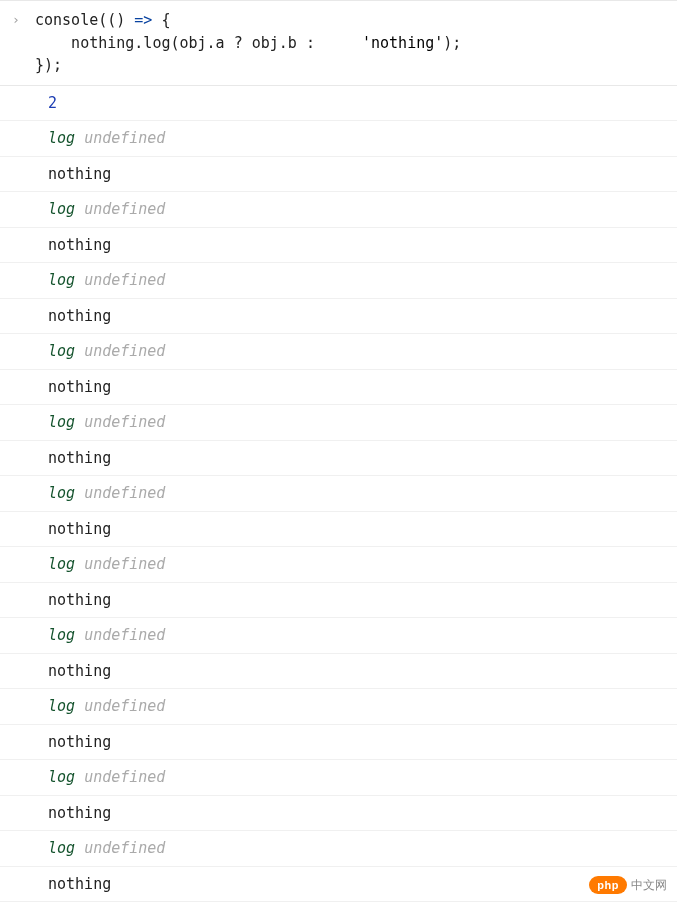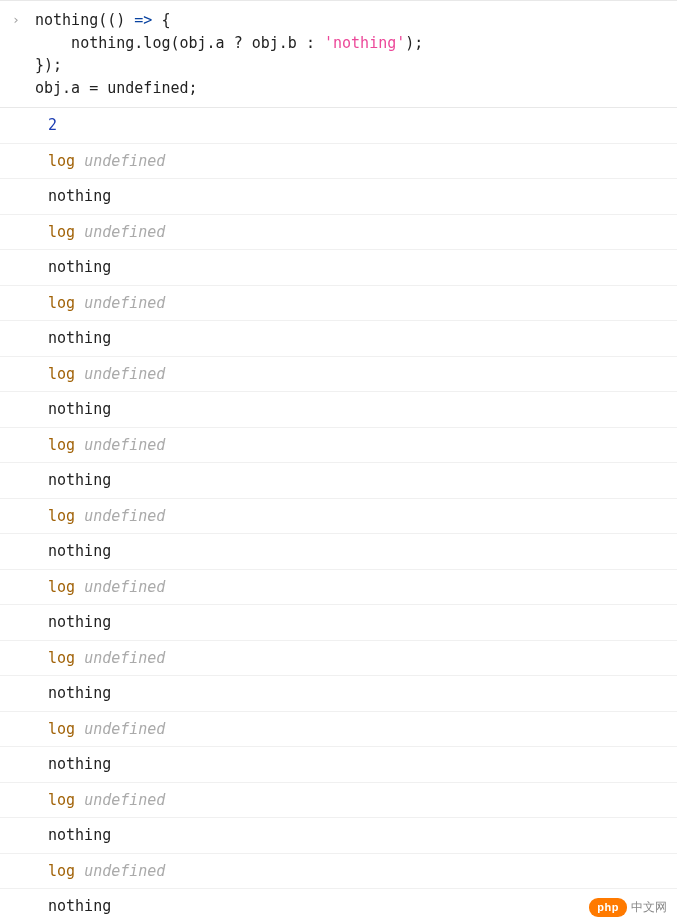--- a/index.html
+++ b/index.html
@@ -28,35 +28,36 @@
       left: 12px;
       top: 9px;
       color: #a0a0a0;
       font-size: 13px;
     }
     .code-line {
       white-space: pre;
       color: #222;
     }
     .tok-arrow { color: #0842a0; }
-    .tok-string { color: #ec4899; }
+    .tok-string { color: #000000; margin-left: 38px; }
     .tok-num { color: #1c00cf; }
     .tok-undef { color: #222; }
     .result-line {
       padding: 6px 0 6px 48px;
       border-bottom: 1px solid #f0f0f0;
       color: #1c3db3;
     }
     .log-line {
       padding: 6px 0 6px 48px;
       border-bottom: 1px solid #f0f0f0;
       color: #222;
     }
     .log-label {
-      color: #a16207;
+      color: #14532d;
+      font-style: italic;
     }
     .log-undefined {
       color: #aaa;
       font-style: italic;
     }
     .watermark {
       position: absolute;
       right: 10px;
       bottom: 8px;
       display: flex;
@@ -80,24 +81,23 @@
     .wrapper { position: relative; }
   </style>
 </head>
 <body>
 
 <div class="wrapper">
   <div class="console">
     <div class="input-block">
       <span class="input-marker">›</span>
       <div id="code-lines">
-          <div class="code-line"><span>nothing(() </span><span class="tok-arrow">=&gt;</span><span> {</span></div>
+          <div class="code-line"><span>console(() </span><span class="tok-arrow">=&gt;</span><span> {</span></div>
           <div class="code-line"><span>    nothing.log(obj.a ? obj.b : </span><span class="tok-string">'nothing'</span><span>);</span></div>
           <div class="code-line"><span>});</span></div>
-          <div class="code-line"><span>obj.a = </span><span class="tok-undef">undefined</span><span>;</span></div>
         </div>
     </div>
     <div class="result-line">2</div>
     <div id="log-container">
         <div class="log-line"><span class="log-label">log </span><span class="log-undefined">undefined</span></div>
         <div class="log-line">nothing</div>
         <div class="log-line"><span class="log-label">log </span><span class="log-undefined">undefined</span></div>
         <div class="log-line">nothing</div>
         <div class="log-line"><span class="log-label">log </span><span class="log-undefined">undefined</span></div>
         <div class="log-line">nothing</div>

